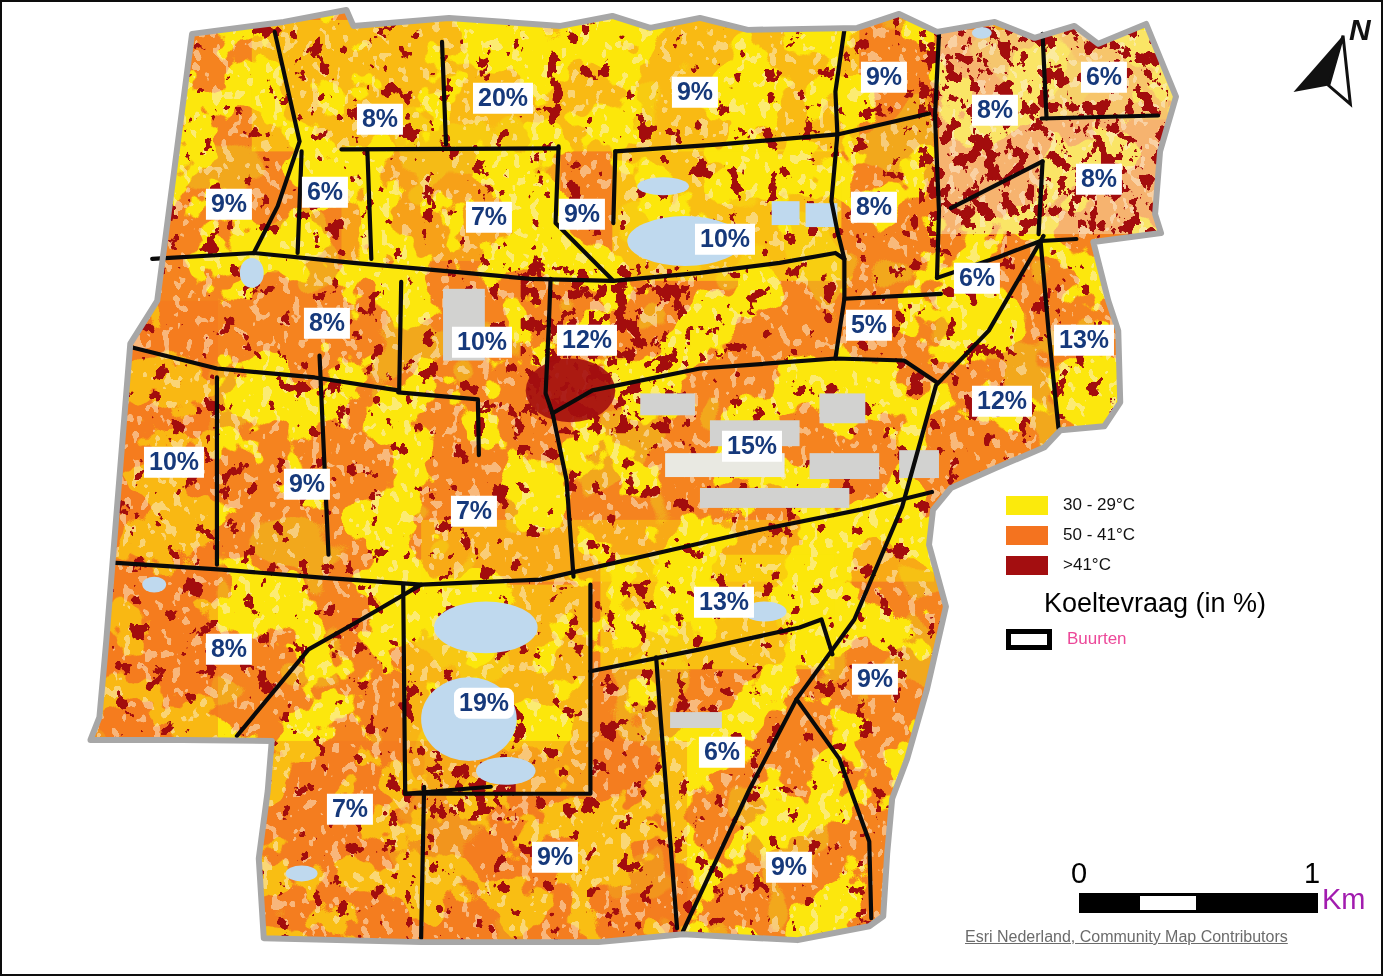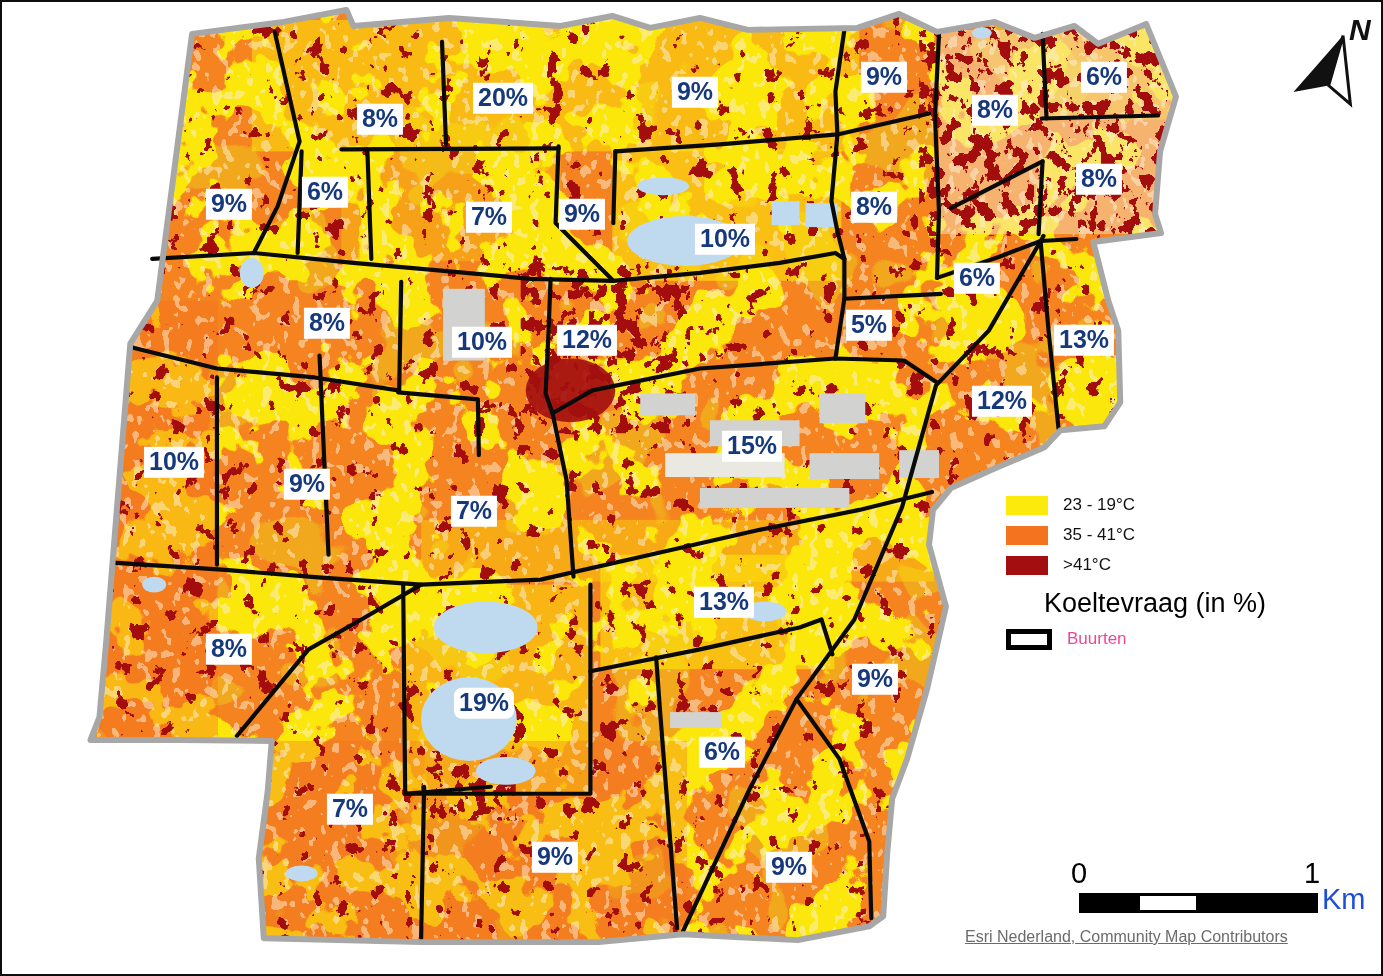--- a/index.html
+++ b/index.html
@@ -32,21 +32,21 @@
   .north{position:absolute;left:1285px;top:10px;width:95px;height:110px;}
   
   .scalebar{position:absolute;left:1040px;top:855px;width:330px;height:70px;}
   .sb-num{position:absolute;top:0;font-size:29px;color:#000;transform:translateX(-50%);}
   .sb-0{left:37px;} .sb-1{left:270px;}
   .sb-bar{position:absolute;left:37px;top:36px;width:233px;height:14px;border:3px solid #000;
     display:flex;background:#000;}
   .sb-seg-b1{width:25%;background:#000;}
   .sb-seg-w{width:24%;background:#fff;}
   .sb-seg-b2{flex:1;background:#000;}
-  .sb-unit{position:absolute;left:280px;top:26px;font-size:29px;color:#1d4ed8;}
+  .sb-unit{position:absolute;left:280px;top:26px;font-size:29px;color:#a21caf;}
   .attribution{position:absolute;left:963px;top:926px;font-size:16px;color:#6b6b6b;text-decoration:underline;}
 </style>
 </head>
 <body>
 
 <div class="stage">
 
   <svg class="map-svg" viewBox="0 0 1383 976" xmlns="http://www.w3.org/2000/svg">
     <defs>
       <clipPath id="cityClip">
@@ -248,27 +248,27 @@
 
   <div class="pct-label" style="left: 553px; top: 855px;">9%</div>
 
   <div class="pct-label" style="left: 787px; top: 865px;">9%</div>
 </div>
 
   <div class="legend">
     <div id="legend-rows">
   <div class="legend-row">
     <span class="swatch" style="background: rgb(251, 234, 12);"></span>
-    <span class="cls-label">23 - 19°C</span>
+    <span class="cls-label">30 - 29°C</span>
   </div>
 
 
   <div class="legend-row">
     <span class="swatch" style="background: rgb(244, 115, 31);"></span>
-    <span class="cls-label">35 - 41°C</span>
+    <span class="cls-label">50 - 41°C</span>
   </div>
 
   <div class="legend-row">
     <span class="swatch" style="background: rgb(163, 14, 16);"></span>
     <span class="cls-label">&gt;41°C</span>
   </div>
 </div>
     <div class="legend-title2">Koeltevraag (in %)</div>
     <div class="buurten-row">
       <span class="buurten-swatch"></span>

